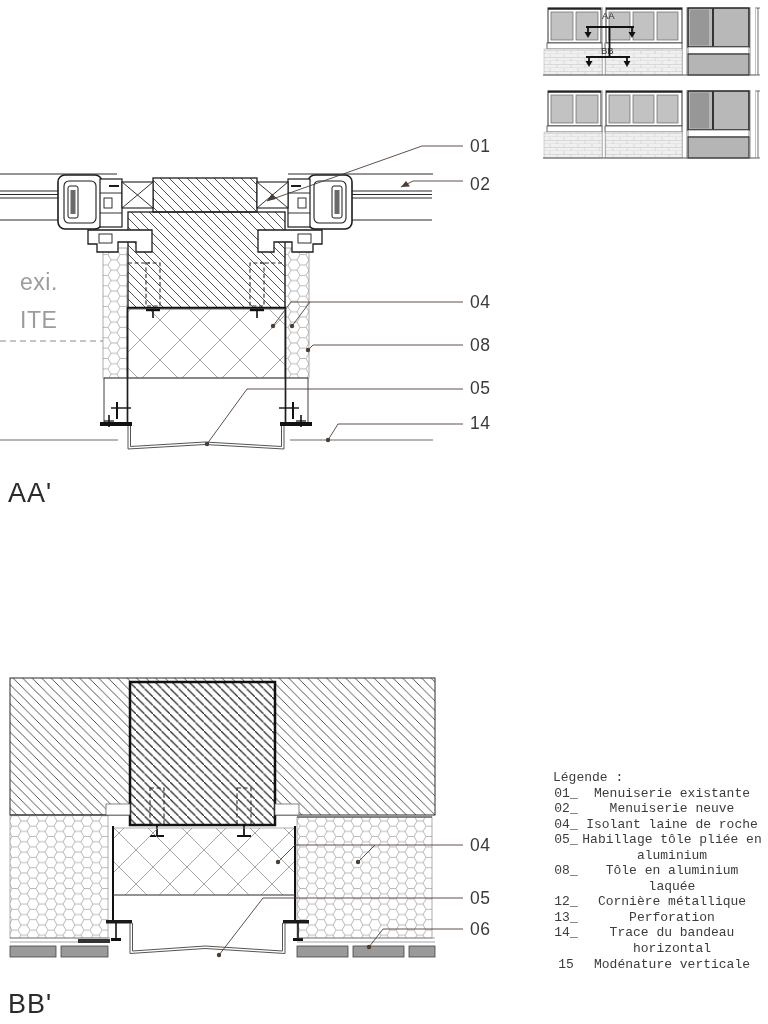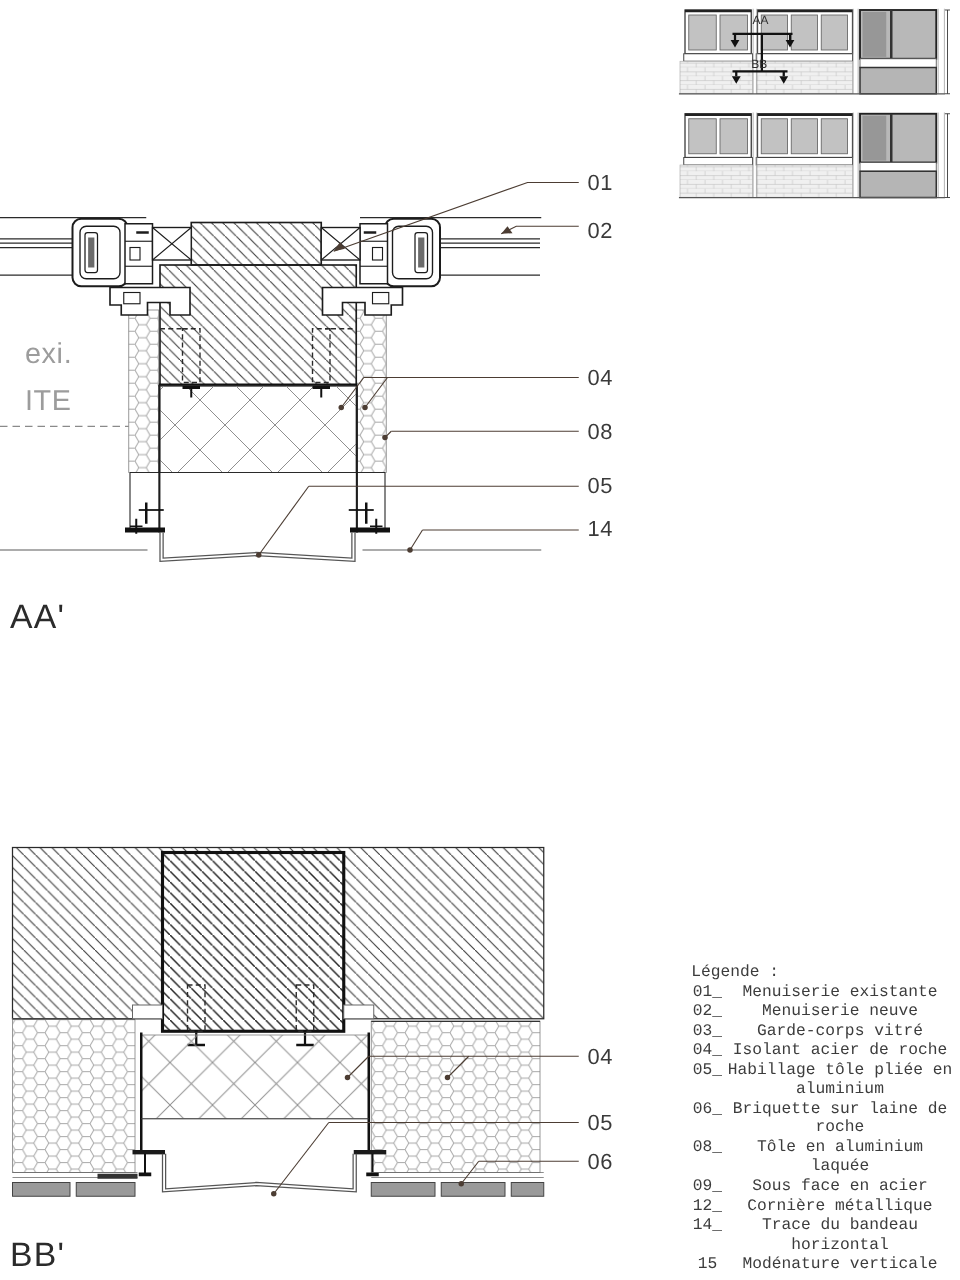--- a/index.html
+++ b/index.html
@@ -317,48 +317,40 @@
     <div class="legend-title">Légende :</div>
     <div class="legend-row">
         <span class="num">01_</span>
         <span class="lbl">Menuiserie existante</span>
       </div>
     <div class="legend-row">
         <span class="num">02_</span>
         <span class="lbl">Menuiserie neuve</span>
       </div>
     <div class="legend-row">
-        <span class="num">03_</span>
-        <span class="lbl">Garde-corps vitré</span>
-      </div>
-    <div class="legend-row">
         <span class="num">04_</span>
-        <span class="lbl">Isolant acier de roche</span>
+        <span class="lbl">Isolant laine de roche</span>
       </div>
     <div class="legend-row">
         <span class="num">05_</span>
         <span class="lbl">Habillage tôle pliée en aluminium</span>
       </div>
     <div class="legend-row">
-        <span class="num">06_</span>
-        <span class="lbl">Briquette sur laine de roche</span>
-      </div>
-    <div class="legend-row">
         <span class="num">08_</span>
         <span class="lbl">Tôle en aluminium laquée</span>
       </div>
     <div class="legend-row">
-        <span class="num">09_</span>
-        <span class="lbl">Sous face en acier</span>
-      </div>
-    <div class="legend-row">
         <span class="num">12_</span>
         <span class="lbl">Cornière métallique</span>
       </div>
     <div class="legend-row">
+        <span class="num">13_</span>
+        <span class="lbl">Perforation</span>
+      </div>
+    <div class="legend-row">
         <span class="num">14_</span>
         <span class="lbl">Trace du bandeau horizontal</span>
       </div>
     <div class="legend-row">
         <span class="num">15</span>
         <span class="lbl">Modénature verticale</span>
       </div>
   </div>
 
 </div>

